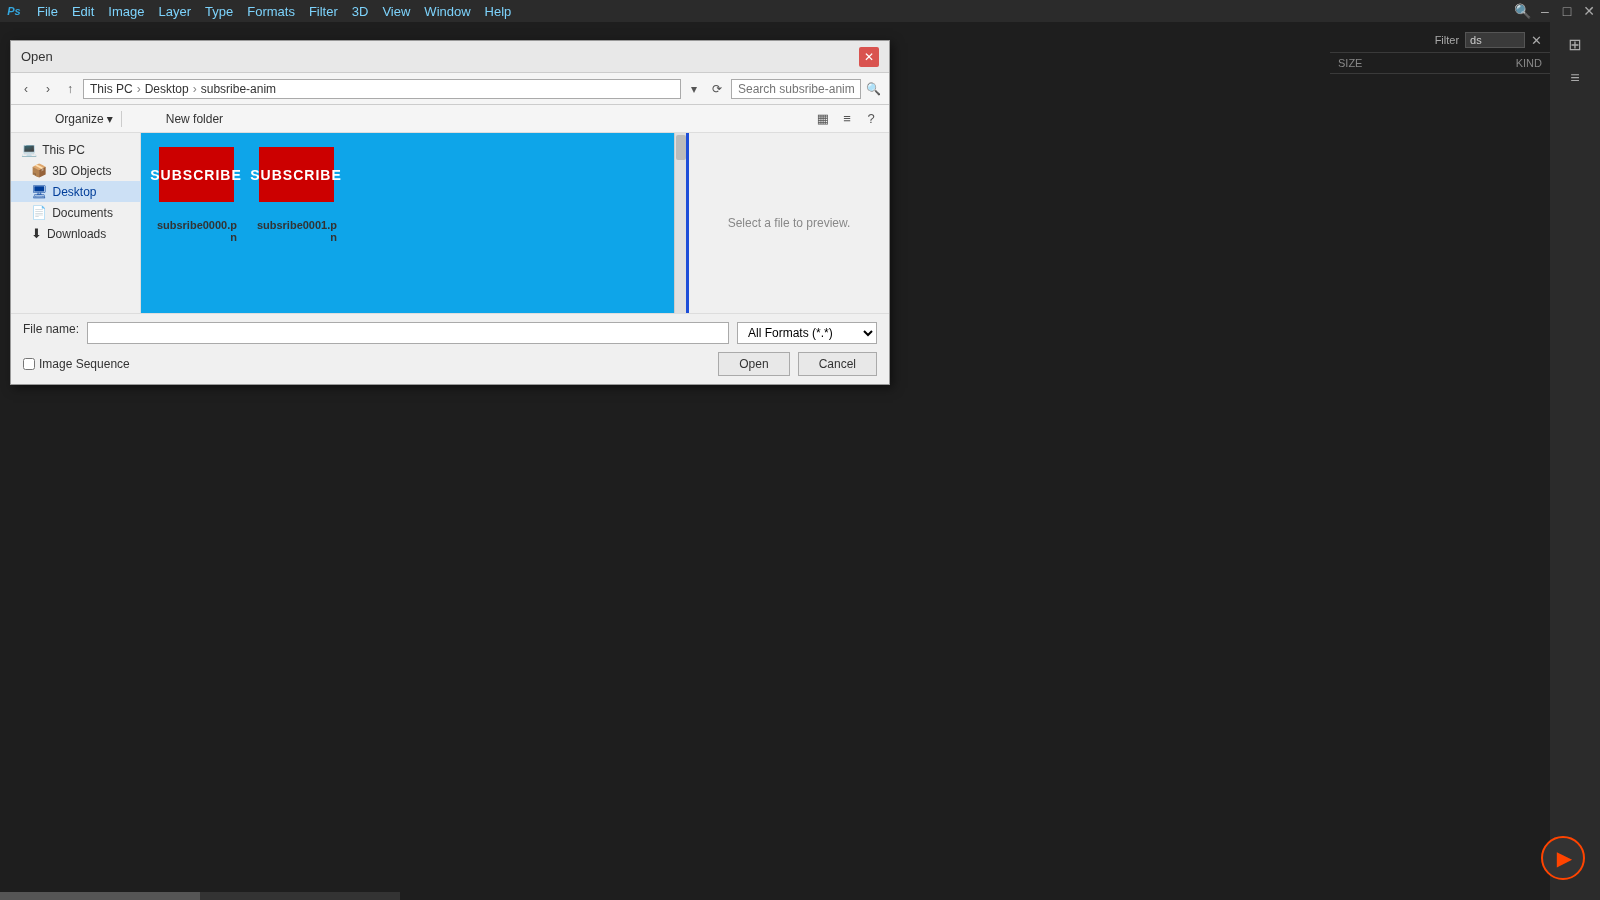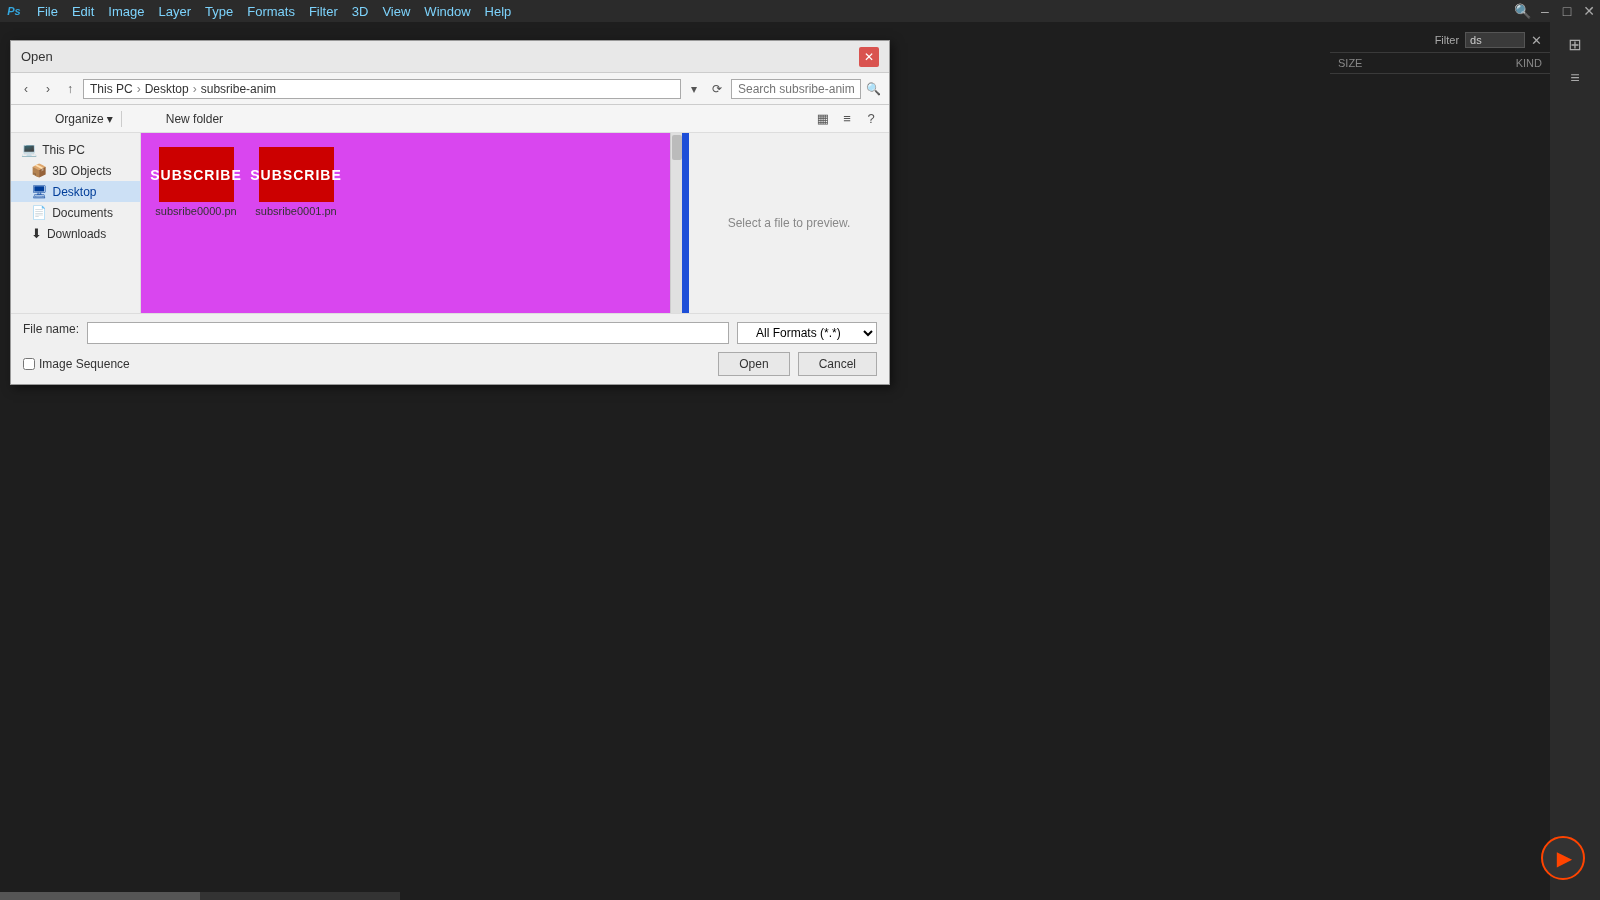--- a/index.html
+++ b/index.html
@@ -263,22 +263,22 @@
       white-space: nowrap;
     }
     .nav-item.active { background: #cce0f5; color: #003d99; }
     .nav-icon {
       font-size: 13px;
     }
 
     
     .file-area {
       flex: 1;
-      background: #d946ef;
-      border-right: 7px solid #1d4ed8;
+      background: #0ea5e9;
+      border-right: 3px solid #1d4ed8;
       overflow-y: auto;
       position: relative;
     }
     .file-grid {
       display: flex;
       flex-wrap: wrap;
       padding: 10px;
       gap: 10px;
     }
     .file-item {
@@ -297,23 +297,24 @@
       align-items: center;
       justify-content: center;
       font-size: 14px;
       font-weight: bold;
       color: white;
       letter-spacing: 1px;
     }
     .file-name {
       font-size: 11px;
       color: #333;
-      text-align: left;
-      margin-top: 3px;
+      text-align: right;
+      margin-top: 17px;
       word-break: break-all;
+      font-weight: bold;
     }
 
     
     .preview-area {
       width: 200px;
       background: #f0f0f0;
       display: flex;
       align-items: center;
       justify-content: center;
     }
@@ -343,21 +344,21 @@
     .filename-input {
       flex: 1;
       border: 1px solid #aaa;
       padding: 2px 6px;
       font-size: 12px;
       background: white;
     }
     .format-dropdown {
       background: white;
       border: 1px solid #aaa;
-      padding: 2px 14px;
+      padding: 2px 6px;
       font-size: 12px;
       width: 140px;
     }
     .buttons-row {
       display: flex;
       align-items: center;
       justify-content: flex-end;
       gap: 8px;
     }
     .checkbox-row {

